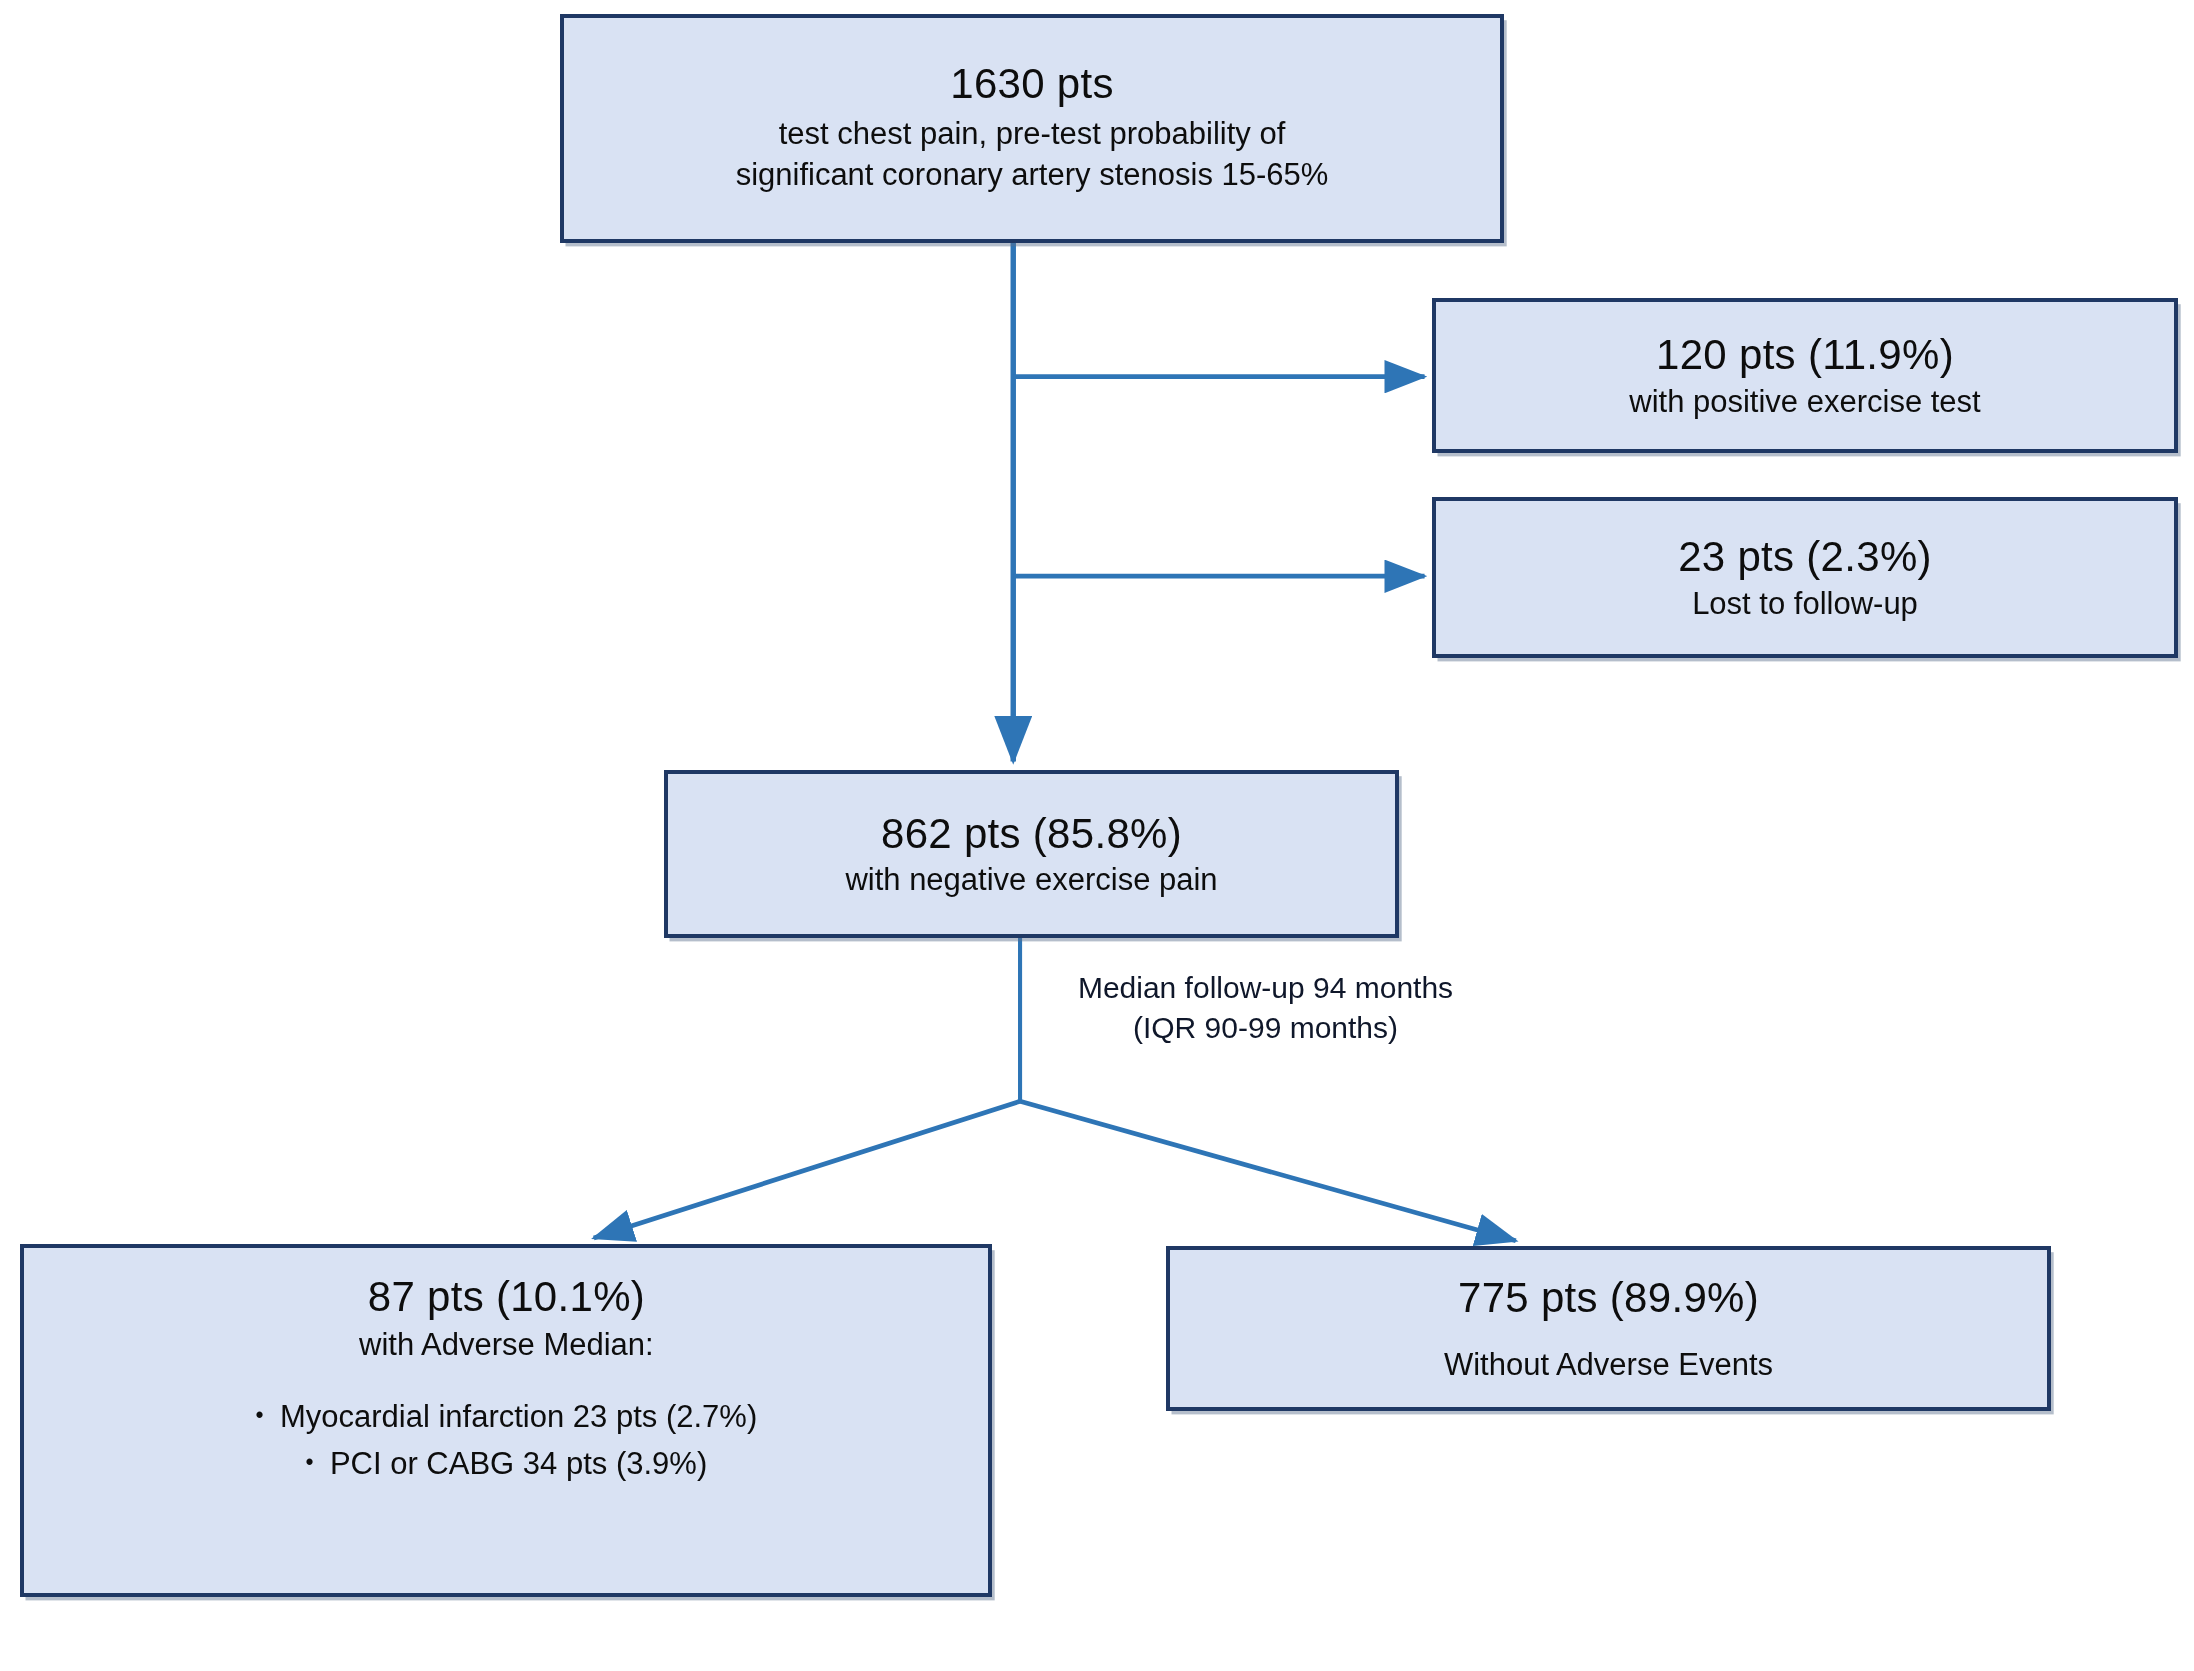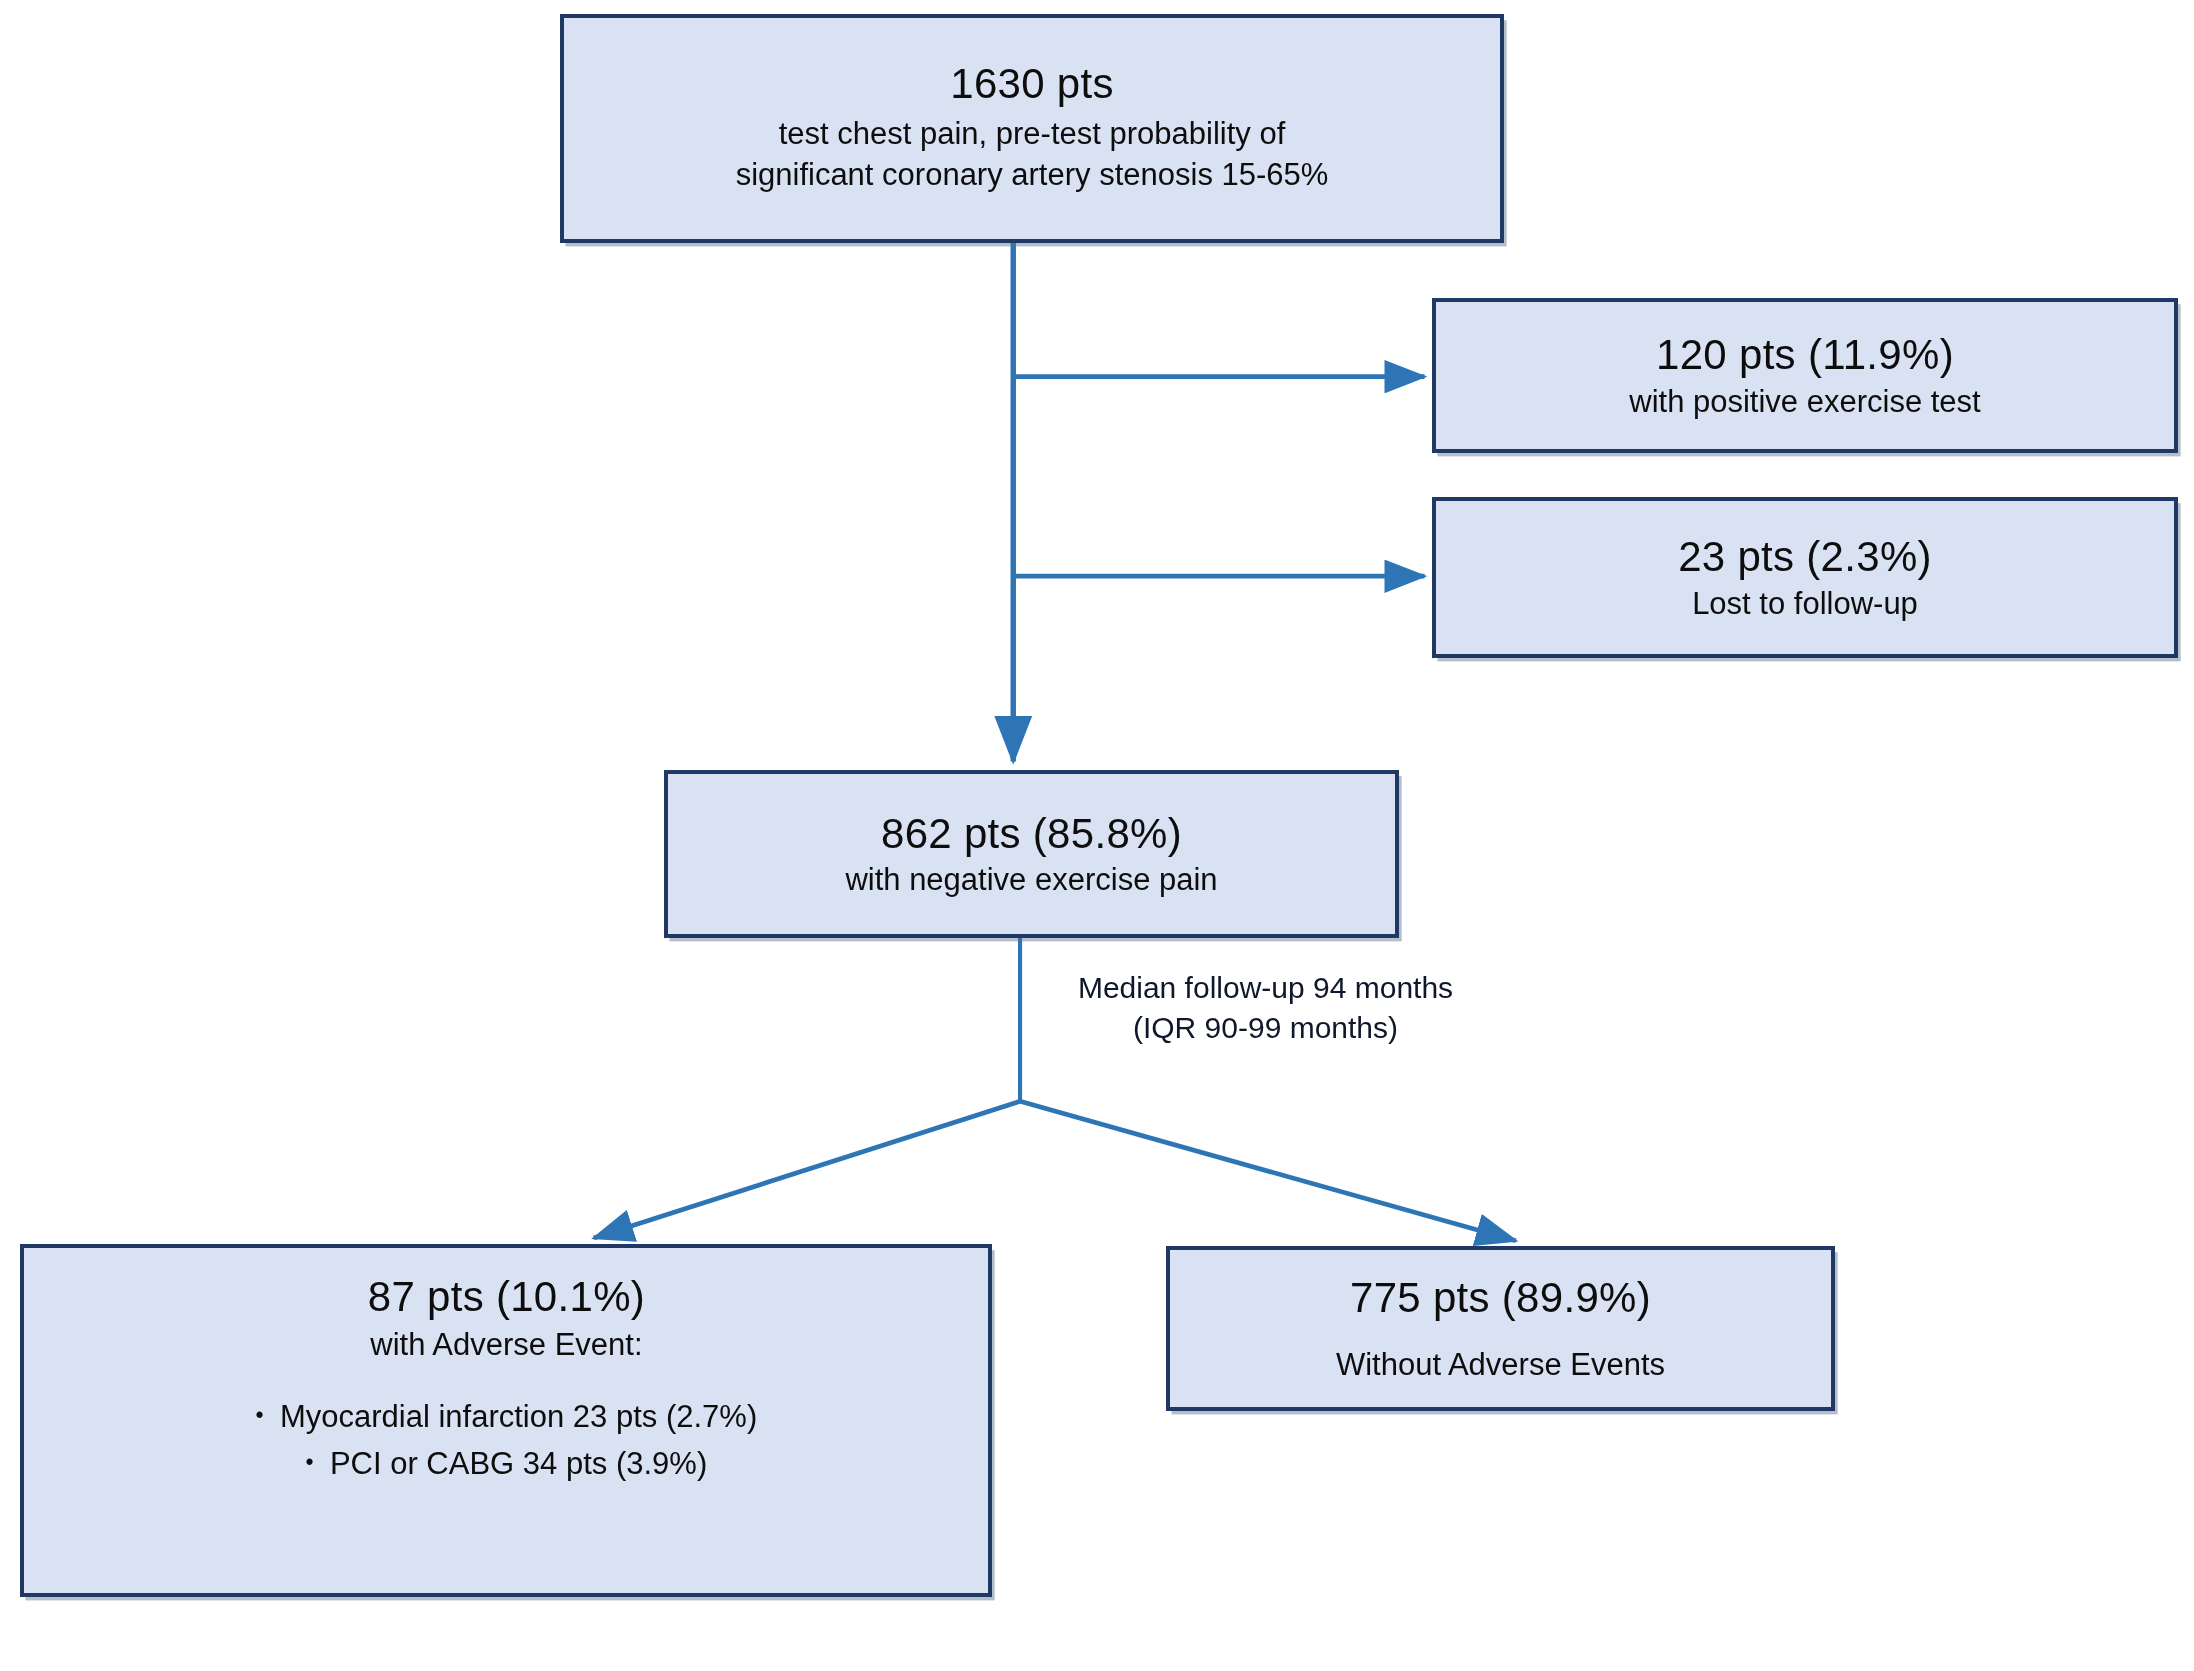--- a/index.html
+++ b/index.html
@@ -118,21 +118,21 @@
   .bullet-list li .dot {
     display: inline-block;
     margin-right: 16.3px;
     font-size: 23px;
     vertical-align: 3.4px;
   }
 
   #box-no-adverse {
     left: 1166px;
     top: 1246px;
-    width: 669px;
+    width: 885px;
     height: 165px;
     padding: 4.1px 11px;
     gap: 20px;
   }
   #box-no-adverse .headline { margin-bottom: 1.4px; }
 
   
   #followup-note {
     position: absolute;
     z-index: 3;
@@ -192,21 +192,21 @@
     <div class="subline">with negative exercise pain</div>
   </div>
 
   <div id="followup-note">
     <span class="note-line">Median follow-up 94 months</span>
     <span class="note-line">(IQR 90-99 months)</span>
   </div>
 
   <div class="box" id="box-adverse">
     <div class="headline">87 pts (10.1%)</div>
-    <div class="subline">with Adverse Event:</div>
+    <div class="subline">with Adverse Median:</div>
     <ul class="bullet-list">
       <li>
         <span class="dot">•</span><span>Myocardial infarction 23 pts (2.7%)</span>
       </li>
       <li>
         <span class="dot">•</span><span>PCI or CABG 34 pts (3.9%)</span>
       </li>
     </ul>
   </div>
 

